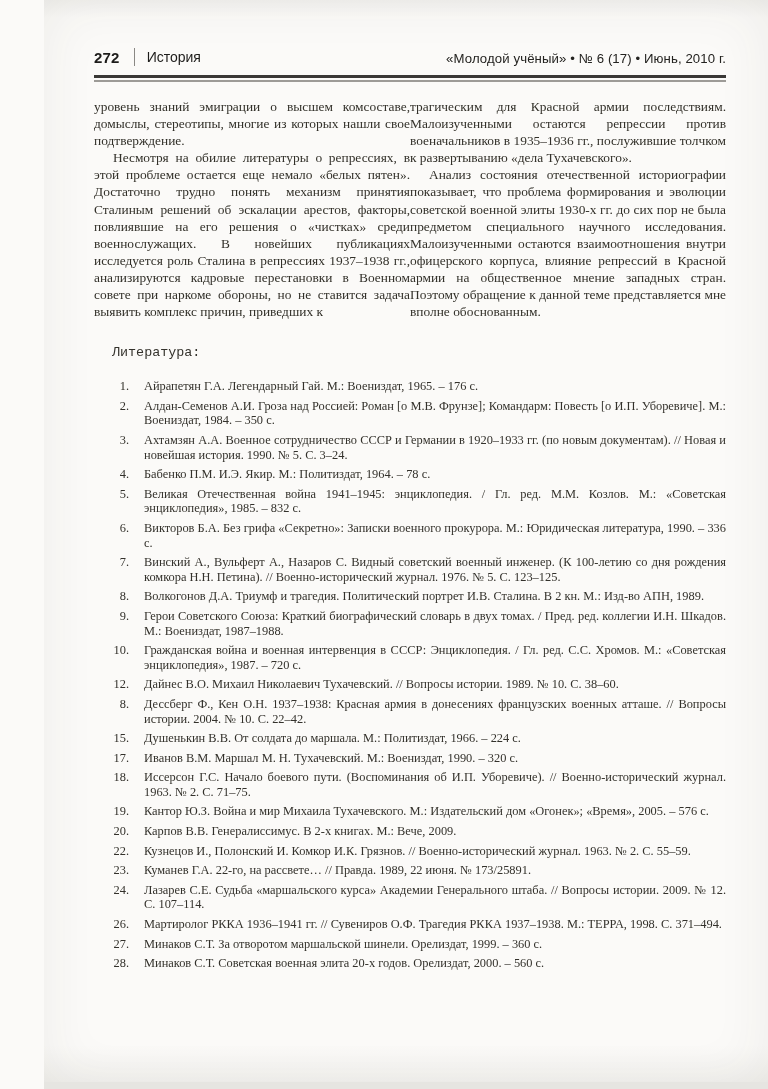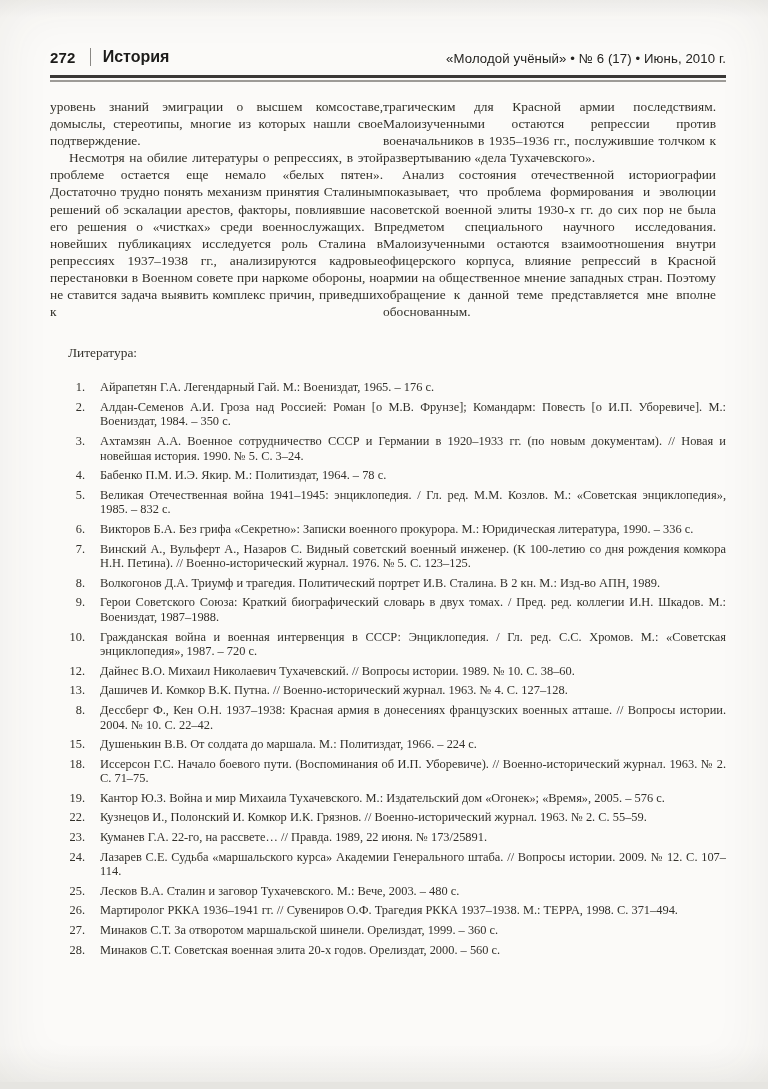--- a/index.html
+++ b/index.html
@@ -8,20 +8,21 @@
     background: #fbfaf8;
     font-family: "Liberation Serif", "DejaVu Serif", serif;
     color: #2f2d2b;
     position: relative;
     overflow: hidden;
   }
   .page {
     position: absolute; inset: 0;
     background: linear-gradient(180deg, #f3f2ef 0%, #fbfaf8 18px, #fbfaf8 96%, #f0efec 100%);
     box-shadow: inset 0 0 55px rgba(60,55,45,0.07);
+    margin-left: 44px;
   }
   .page::after { 
     content: ""; position: absolute; left: 0; right: 0; bottom: 0;
     height: 7px; background: #e6e5e1;
   }
   .content {
     position: absolute; left: 50px; right: 42px; top: 48px;
   }
 
   
@@ -29,21 +30,21 @@
     display: flex; align-items: baseline; justify-content: space-between;
     font-family: "Liberation Sans", "DejaVu Sans", sans-serif;
     color: #1d1c1a;
   }
   .h-left { display: flex; align-items: center; gap: 0; }
   .pagenum { font-weight: bold; font-size: 15px; letter-spacing: .2px; }
   .vbar {
     display: inline-block; width: 1px; height: 18px;
     background: #8a8884; margin: 0 12px 0 14px; align-self: center;
   }
-  .section { font-weight: bold; font-size: 16px; }
+  .section { font-weight: normal; font-size: 14px; }
   .h-right { font-size: 13.2px; color: #242320; letter-spacing: .1px; }
 
   
   .rule-wrap { margin-top: 9px; }
   .rule-top { height: 3px; background: #3a3836; }
   .rule-bottom { height: 2px; background: #9d9b97; margin-top: 2px; }
 
   
   .columns {
     margin-top: 16px;
@@ -54,21 +55,21 @@
     margin: 0;
     font-size: 13.4px; line-height: 17.1px;
     text-align: justify;
     color: #323029;
   }
   .col p.indent { text-indent: 19px; }
 
   
   .lit-heading {
     margin-top: 25px; margin-left: 18px;
-    font-size: 13.4px; color: #34322c;
+    font-size: 13.4px; color: #34322c; font-family: Liberation Mono, monospace;
   }
   .lit-list {
     list-style: none;
     margin: 19px 0 0 0; padding: 0;
   }
   .lit-list li {
     display: flex;
     margin-bottom: 5px;
     font-size: 12.4px; line-height: 14.6px;
     color: #33312b;
@@ -153,56 +154,56 @@
         </li>
         <li>
           <span class="num">10.</span>
           <span class="txt">Гражданская война и военная интервенция в СССР: Энциклопедия. / Гл. ред. С.С. Хромов. М.: «Советская энциклопедия», 1987. – 720 с.</span>
         </li>
         <li>
           <span class="num">12.</span>
           <span class="txt">Дайнес В.О. Михаил Николаевич Тухачевский. // Вопросы истории. 1989. № 10. С. 38–60.</span>
         </li>
         <li>
-          <span class="num">13.</span>
-          <span class="txt">Дашичев И. Комкор В.К. Путна. // Военно-исторический журнал. 1963. № 4. С. 127–128.</span>
-        </li>
-        <li>
           <span class="num">8.</span>
           <span class="txt">Дессберг Ф., Кен О.Н. 1937–1938: Красная армия в донесениях французских военных атташе. // Вопросы истории. 2004. № 10. С. 22–42.</span>
         </li>
         <li>
           <span class="num">15.</span>
           <span class="txt">Душенькин В.В. От солдата до маршала. М.: Политиздат, 1966. – 224 с.</span>
         </li>
         <li>
+          <span class="num">17.</span>
+          <span class="txt">Иванов В.М. Маршал М. Н. Тухачевский. М.: Воениздат, 1990. – 320 с.</span>
+        </li>
+        <li>
           <span class="num">18.</span>
           <span class="txt">Иссерсон Г.С. Начало боевого пути. (Воспоминания об И.П. Уборевиче). // Военно-исторический журнал. 1963. № 2. С. 71–75.</span>
         </li>
         <li>
           <span class="num">19.</span>
           <span class="txt">Кантор Ю.З. Война и мир Михаила Тухачевского. М.: Издательский дом «Огонек»; «Время», 2005. – 576 с.</span>
         </li>
         <li>
+          <span class="num">20.</span>
+          <span class="txt">Карпов В.В. Генералиссимус. В 2-х книгах. М.: Вече, 2009.</span>
+        </li>
+        <li>
           <span class="num">22.</span>
           <span class="txt">Кузнецов И., Полонский И. Комкор И.К. Грязнов. // Военно-исторический журнал. 1963. № 2. С. 55–59.</span>
         </li>
         <li>
           <span class="num">23.</span>
           <span class="txt">Куманев Г.А. 22-го, на рассвете… // Правда. 1989, 22 июня. № 173/25891.</span>
         </li>
         <li>
           <span class="num">24.</span>
           <span class="txt">Лазарев С.Е. Судьба «маршальского курса» Академии Генерального штаба. // Вопросы истории. 2009. № 12. С. 107–114.</span>
         </li>
         <li>
-          <span class="num">25.</span>
-          <span class="txt">Лесков В.А. Сталин и заговор Тухачевского. М.: Вече, 2003. – 480 с.</span>
-        </li>
-        <li>
           <span class="num">26.</span>
           <span class="txt">Мартиролог РККА 1936–1941 гг. // Сувениров О.Ф. Трагедия РККА 1937–1938. М.: ТЕРРА, 1998. С. 371–494.</span>
         </li>
         <li>
           <span class="num">27.</span>
           <span class="txt">Минаков С.Т. За отворотом маршальской шинели. Орелиздат, 1999. – 360 с.</span>
         </li>
         <li>
           <span class="num">28.</span>
           <span class="txt">Минаков С.Т. Советская военная элита 20-х годов. Орелиздат, 2000. – 560 с.</span>

